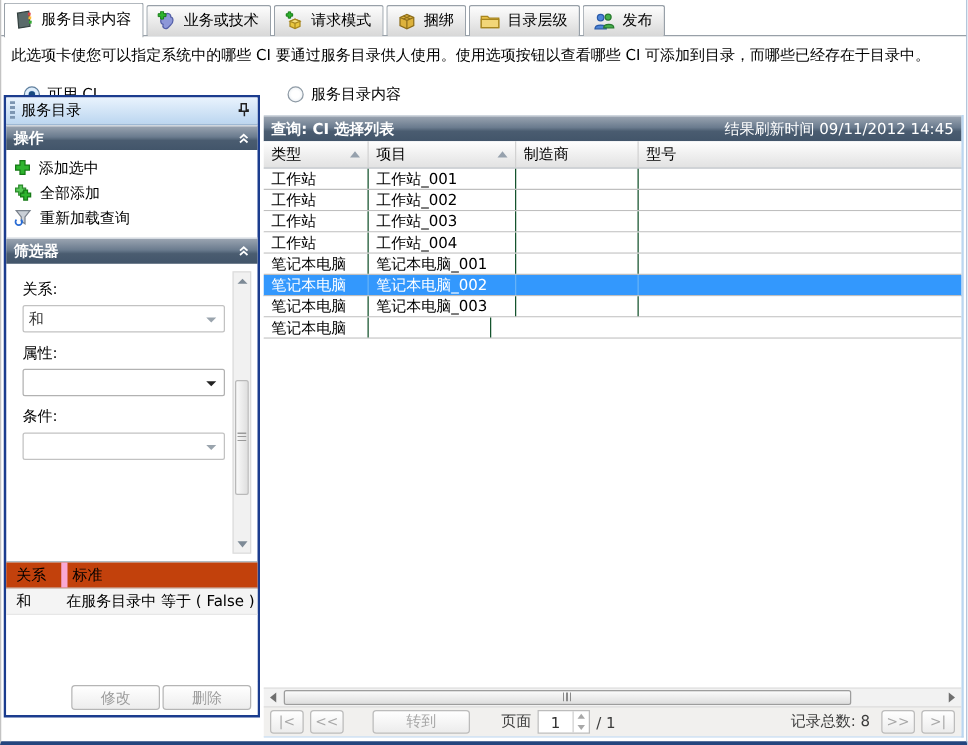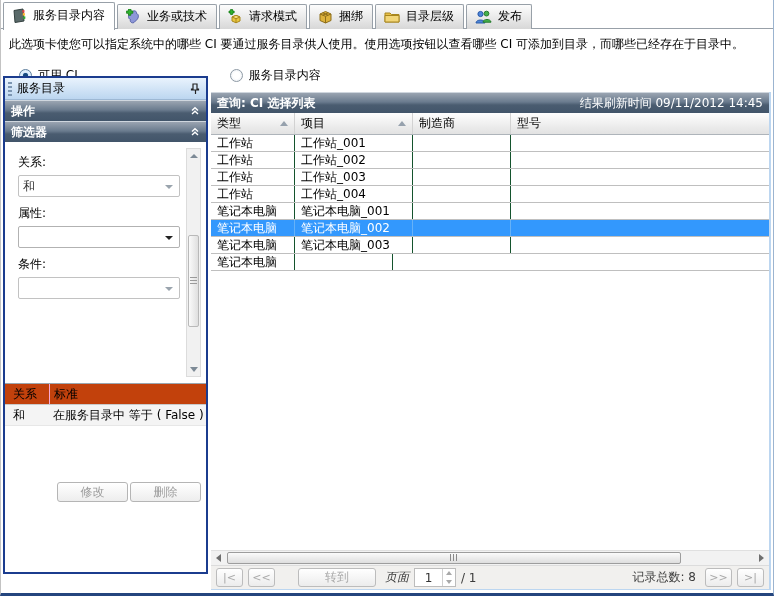--- a/index.html
+++ b/index.html
@@ -65,21 +65,21 @@
   .vsb .thumb { position:absolute; left:1px; top:86px; width:11px; height:92px;
     background:linear-gradient(90deg,#fafafa,#dfdfdf); border:1px solid #b9b9b9; border-radius:2px;
     display:flex; align-items:center; justify-content:center; }
   .vsb .thumb .g { width:7px; height:8px;
     background:repeating-linear-gradient(#9a9a9a 0 1px,transparent 1px 3px); }
   
   .crit { border-top:1px solid #9aa6b0; }
   .crit .hrow { display:flex; height:21px; align-items:center; background:#c2410c;
     border-bottom:1px solid #c9c9c9; }
   .crit .hrow .c1 { width:44px; padding-left:8px; }
-  .crit .hrow .c2 { flex:1; padding-left:4px; border-left:1px solid #f9a8d4; height:100%;
+  .crit .hrow .c2 { flex:1; padding-left:4px; border-left:5px solid #f9a8d4; height:100%;
     display:flex; align-items:center; }
   .crit .drow { display:flex; height:21px; align-items:center; background:#f4f4f4;
     border-bottom:1px solid #e7e7e7; }
   .crit .drow .c1 { width:44px; padding-left:8px; }
   .crit .drow .c2 { flex:1; padding-left:4px; }
   .crit .space { height:53px; background:#fff; }
   .sb-btns { height:27px; display:flex; justify-content:flex-end; gap:2px;
     padding:3px 5px; background:#fff; }
   .btn { min-width:71px; height:20px; border:1px solid #b5b5b5; border-radius:3px;
     background:linear-gradient(#fff,#ededed); color:#9d9d9d; display:flex;
@@ -117,21 +117,21 @@
     display:flex; align-items:center; justify-content:center; }
   .hsb .thumb .g { width:9px; height:7px;
     background:repeating-linear-gradient(90deg,#8a8a8a 0 1px,transparent 1px 3px); }
   
   .pager { height:24px; display:flex; align-items:center; gap:5px; padding:0 5px;
     background:#f1f0ee; border-top:1px solid #dcdcdc; color:#3c3c3c; }
   .pbtn { min-width:27px; height:19px; border:1px solid #bcbcbc; border-radius:3px;
     background:linear-gradient(#fff,#ececec); color:#a8a8a8; display:flex;
     align-items:center; justify-content:center; font-size:11px; cursor:default; }
   .pbtn.goto { min-width:78px; margin-left:18px; font-size:12px; }
-  .pg-label { margin-left:4px;font-style:italic; }
+  .pg-label { margin-left:20px; }
   .spin { width:42px; height:19px; border:1px solid #bcbcbc; background:#fff; display:flex; }
   .spin .val { flex:1; display:flex; align-items:center; justify-content:center; color:#333; }
   .spin .ud { width:13px; border-left:1px solid #cfcfcf; display:flex; flex-direction:column; }
   .spin .ud div { flex:1; display:flex; align-items:center; justify-content:center; }
   .stri-u { border:3px solid transparent; border-bottom:4px solid #a8a8a8; margin-top:-3px; }
   .stri-d { border:3px solid transparent; border-top:4px solid #a8a8a8; margin-bottom:-3px; }
   .spacer { flex:1; }
   .records { margin-right:4px; }
 </style>
 </head>
@@ -212,20 +212,43 @@
           <path d="M3 1 h4 v5 h1.5 v1 H1.5 v-1 H3 Z" fill="none" stroke="#222" stroke-width="1.2"></path>
           <line x1="5.5" y1="7" x2="5.5" y2="11" stroke="#222" stroke-width="1.2"></line>
         </svg>
     </div>
 
     <div class="phead">
       <span>操作</span>
       <svg width="10" height="10" viewBox="0 0 10 10">
           <path d="M2 4.5 L5 1.8 L8 4.5 M2 8 L5 5.3 L8 8" fill="none" stroke="#fff" stroke-width="1.4"></path>
         </svg>
+    </div>
+    <div class="items">
+      <div class="item">
+        <svg width="14" height="14" viewBox="0 0 14 14">
+            <path d="M5 1.5 h4 v3.5 h3.5 v4 H9 v3.5 H5 V9 H1.5 V5 H5 Z" fill="#2eb42e" stroke="#157a15"></path>
+          </svg>
+        <span>添加选中</span>
+      </div>
+      <div class="item">
+        <svg width="15" height="14" viewBox="0 0 15 14">
+            <path d="M4 1 h3 v2.5 h2.5 v3 H7 v2.5 H4 V6.5 H1.5 v-3 H4 Z" fill="#57c957" stroke="#2a8a2a"></path>
+            <path d="M8 5 h3 v2.5 h2.5 v3 H11 V13 H8 v-2.5 H5.5 v-3 H8 Z" fill="#2eb42e" stroke="#157a15"></path>
+          </svg>
+        <span>全部添加</span>
+      </div>
+      <div class="item">
+        <svg width="15" height="14" viewBox="0 0 15 14">
+            <path d="M2 1.5 h11 L9 6.5 V12 L6 10 V6.5 Z" fill="#c9cfd6" stroke="#7a828c"></path>
+            <circle cx="4" cy="10.5" r="2.6" fill="none" stroke="#2a6cd4" stroke-width="1.4" stroke-dasharray="10 4"></circle>
+            <path d="M6.5 9 l1 1.8 h-2 Z" fill="#2a6cd4"></path>
+          </svg>
+        <span>重新加载查询</span>
+      </div>
     </div>
 
     <div class="phead">
       <span>筛选器</span>
       <svg width="10" height="10" viewBox="0 0 10 10">
           <path d="M2 4.5 L5 1.8 L8 4.5 M2 8 L5 5.3 L8 8" fill="none" stroke="#fff" stroke-width="1.4"></path>
         </svg>
     </div>
     <div class="filter-body">
       <div class="f-label">关系:</div>

